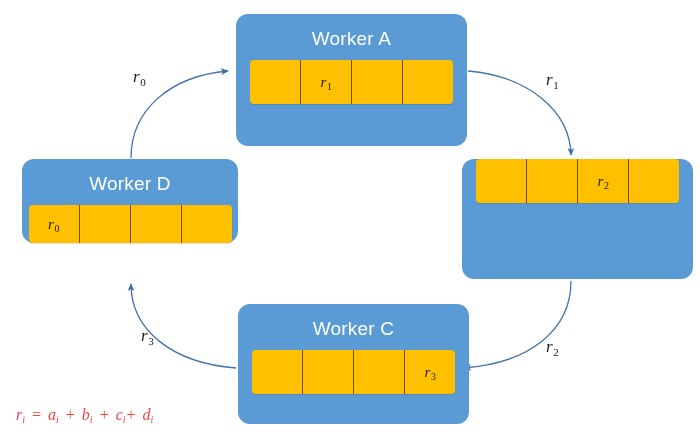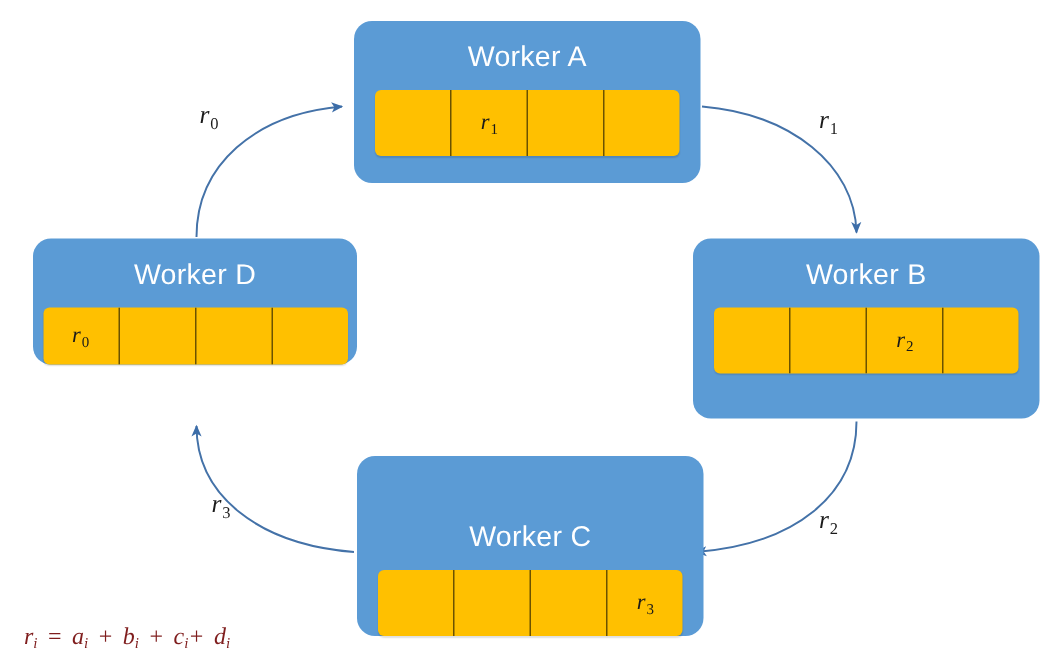--- a/index.html
+++ b/index.html
@@ -89,24 +89,24 @@
     font-size: 11px;
     font-style: normal;
     vertical-align: baseline;
     position: relative;
     top: 4px;
     left: 0.5px;
   }
   #formula {
     position: absolute;
     left: 16px;
-    top: 416px;
+    top: 406px;
     font-family: "Liberation Serif", serif;
     font-size: 16px;
-    color: #7f1d1d;
+    color: #ef4444;
     white-space: nowrap;
   }
   #formula .v { font-style: italic; }
   #formula sub {
     font-size: 10px;
     font-style: italic;
     vertical-align: baseline;
     position: relative;
     top: 3px;
   }
@@ -126,57 +126,56 @@
 
     <path d="M 131 158 C 131 110, 170 76, 228 71" fill="none" stroke="#4472A8" stroke-width="1.3" marker-end="url(#ah)"></path>
 
     <path d="M 468 71 C 527 76, 570 110, 571 155" fill="none" stroke="#4472A8" stroke-width="1.3" marker-end="url(#ah)"></path>
 
     <path d="M 571 281 C 571 330, 530 363, 464 368" fill="none" stroke="#4472A8" stroke-width="1.3" marker-end="url(#ah)"></path>
 
     <path d="M 236 368 C 172 363, 131 330, 131 284" fill="none" stroke="#4472A8" stroke-width="1.3" marker-end="url(#ah)"></path>
   </svg>
 
-  <div class="worker-node" style="left:236px; top:14px; width:231px; height:108px;">
+  <div class="worker-node" style="left:236px; top:14px; width:231px; height:132px;">
     <div class="worker-title">Worker A</div>
     <div class="cell-strip">
       <div class="cell">
         <span class="cell-label"></span>
       </div>
       <div class="cell">
         <span class="cell-label"><span>r</span><sub>1</sub></span>
       </div>
       <div class="cell">
         <span class="cell-label"></span>
       </div>
       <div class="cell">
         <span class="cell-label"></span>
       </div>
     </div>
   </div>
 
   <div class="worker-node" style="left:462px; top:159px; width:231px; height:120px;">
-    <div class="worker-title">Worker B</div>
     <div class="cell-strip">
       <div class="cell">
         <span class="cell-label"></span>
       </div>
       <div class="cell">
         <span class="cell-label"></span>
       </div>
       <div class="cell">
         <span class="cell-label"><span>r</span><sub>2</sub></span>
       </div>
       <div class="cell">
         <span class="cell-label"></span>
       </div>
     </div>
   </div>
 
-  <div class="worker-node" style="left:238px; top:304px; width:231px; height:120px;justify-content:flex-end;">
+  <div class="worker-node" style="left:238px; top:304px; width:231px; height:120px;">
     <div class="worker-title">Worker C</div>
     <div class="cell-strip">
       <div class="cell">
         <span class="cell-label"></span>
       </div>
       <div class="cell">
         <span class="cell-label"></span>
       </div>
       <div class="cell">
         <span class="cell-label"></span>

